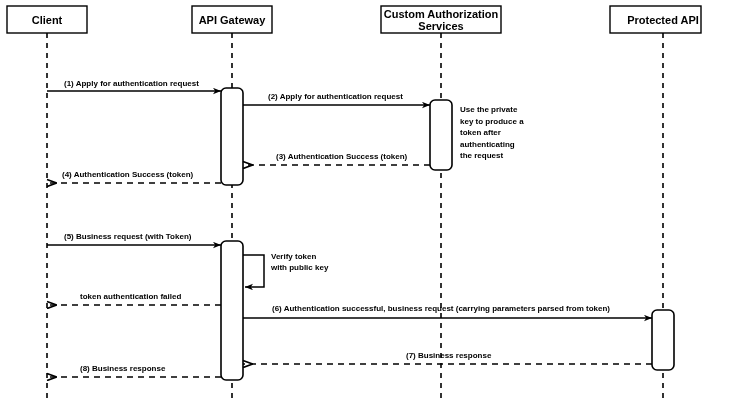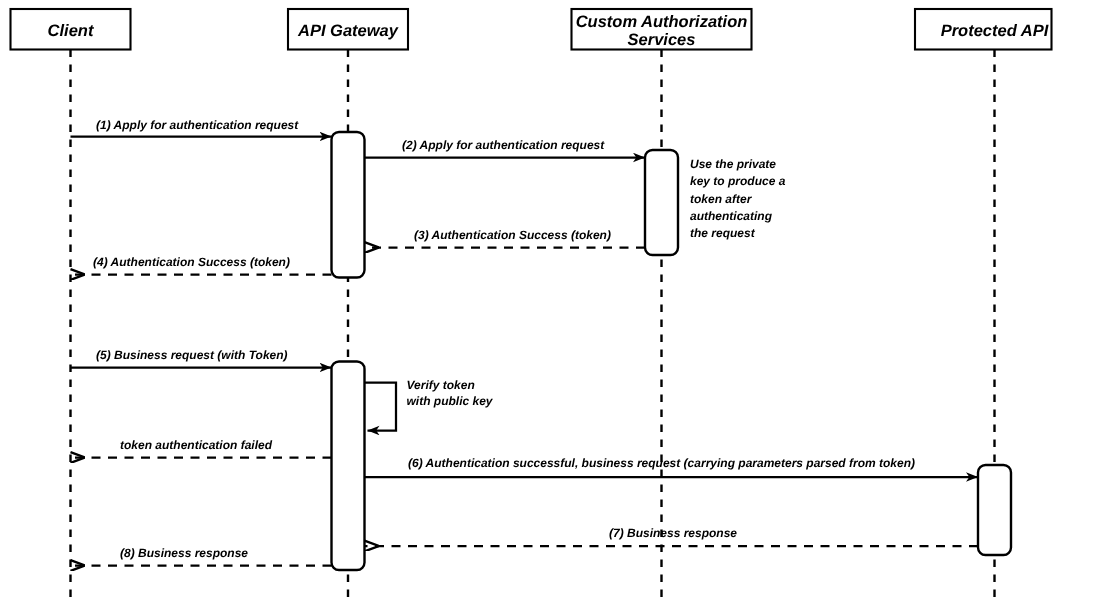--- a/index.html
+++ b/index.html
@@ -10,21 +10,20 @@
   body {
     font-family: "Liberation Sans", sans-serif;
     color: #000000;
   }
   #diagram-root {
     position: relative;
     width: 738px;
     height: 401px;
     background: #ffffff;
     overflow: hidden;
-    font-style: italic;
   }
   #diagram-svg {
     position: absolute;
     left: 0;
     top: 0;
     width: 738px;
     height: 401px;
   }
   .participant-label {
     font-size: 11px;

